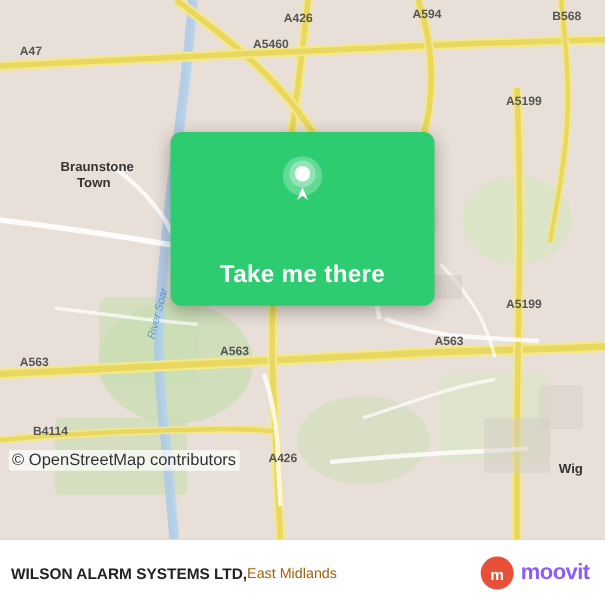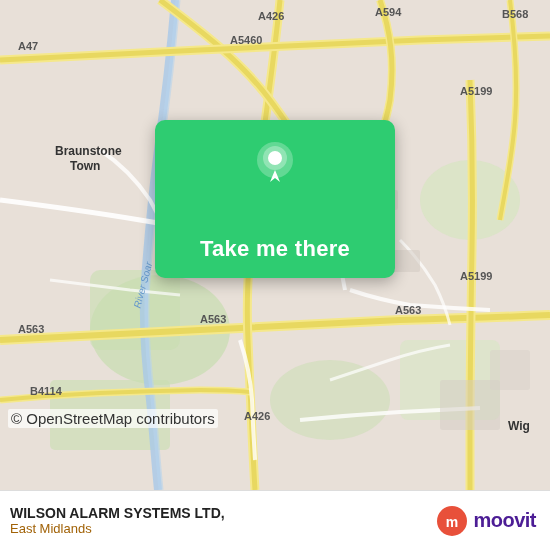--- a/index.html
+++ b/index.html
@@ -66,21 +66,21 @@
       background: white;
       display: flex;
       align-items: center;
       justify-content: space-between;
       padding: 0 14px 0 10px;
       border-top: 1px solid #ddd;
     }
 
     #footer-left {
       display: flex;
-      flex-direction: column;
+      flex-direction: row;
     }
 
     #company-name {
       font-size: 14px;
       font-weight: 700;
       color: #222;
     }
 
     #region-name {
       font-size: 13px;
@@ -94,21 +94,21 @@
     }
 
     #moovit-icon {
       width: 32px;
       height: 32px;
     }
 
     #moovit-text {
       font-size: 20px;
       font-weight: 700;
-      color: #4c1d95;
+      color: #8b5cf6;
       letter-spacing: -0.5px;
     }
 
     #osm-credit {
       position: absolute;
       bottom: 62px;
       left: 8px;
       font-size: 15px;
       color: #333;
       background: rgba(255,255,255,0.7);

